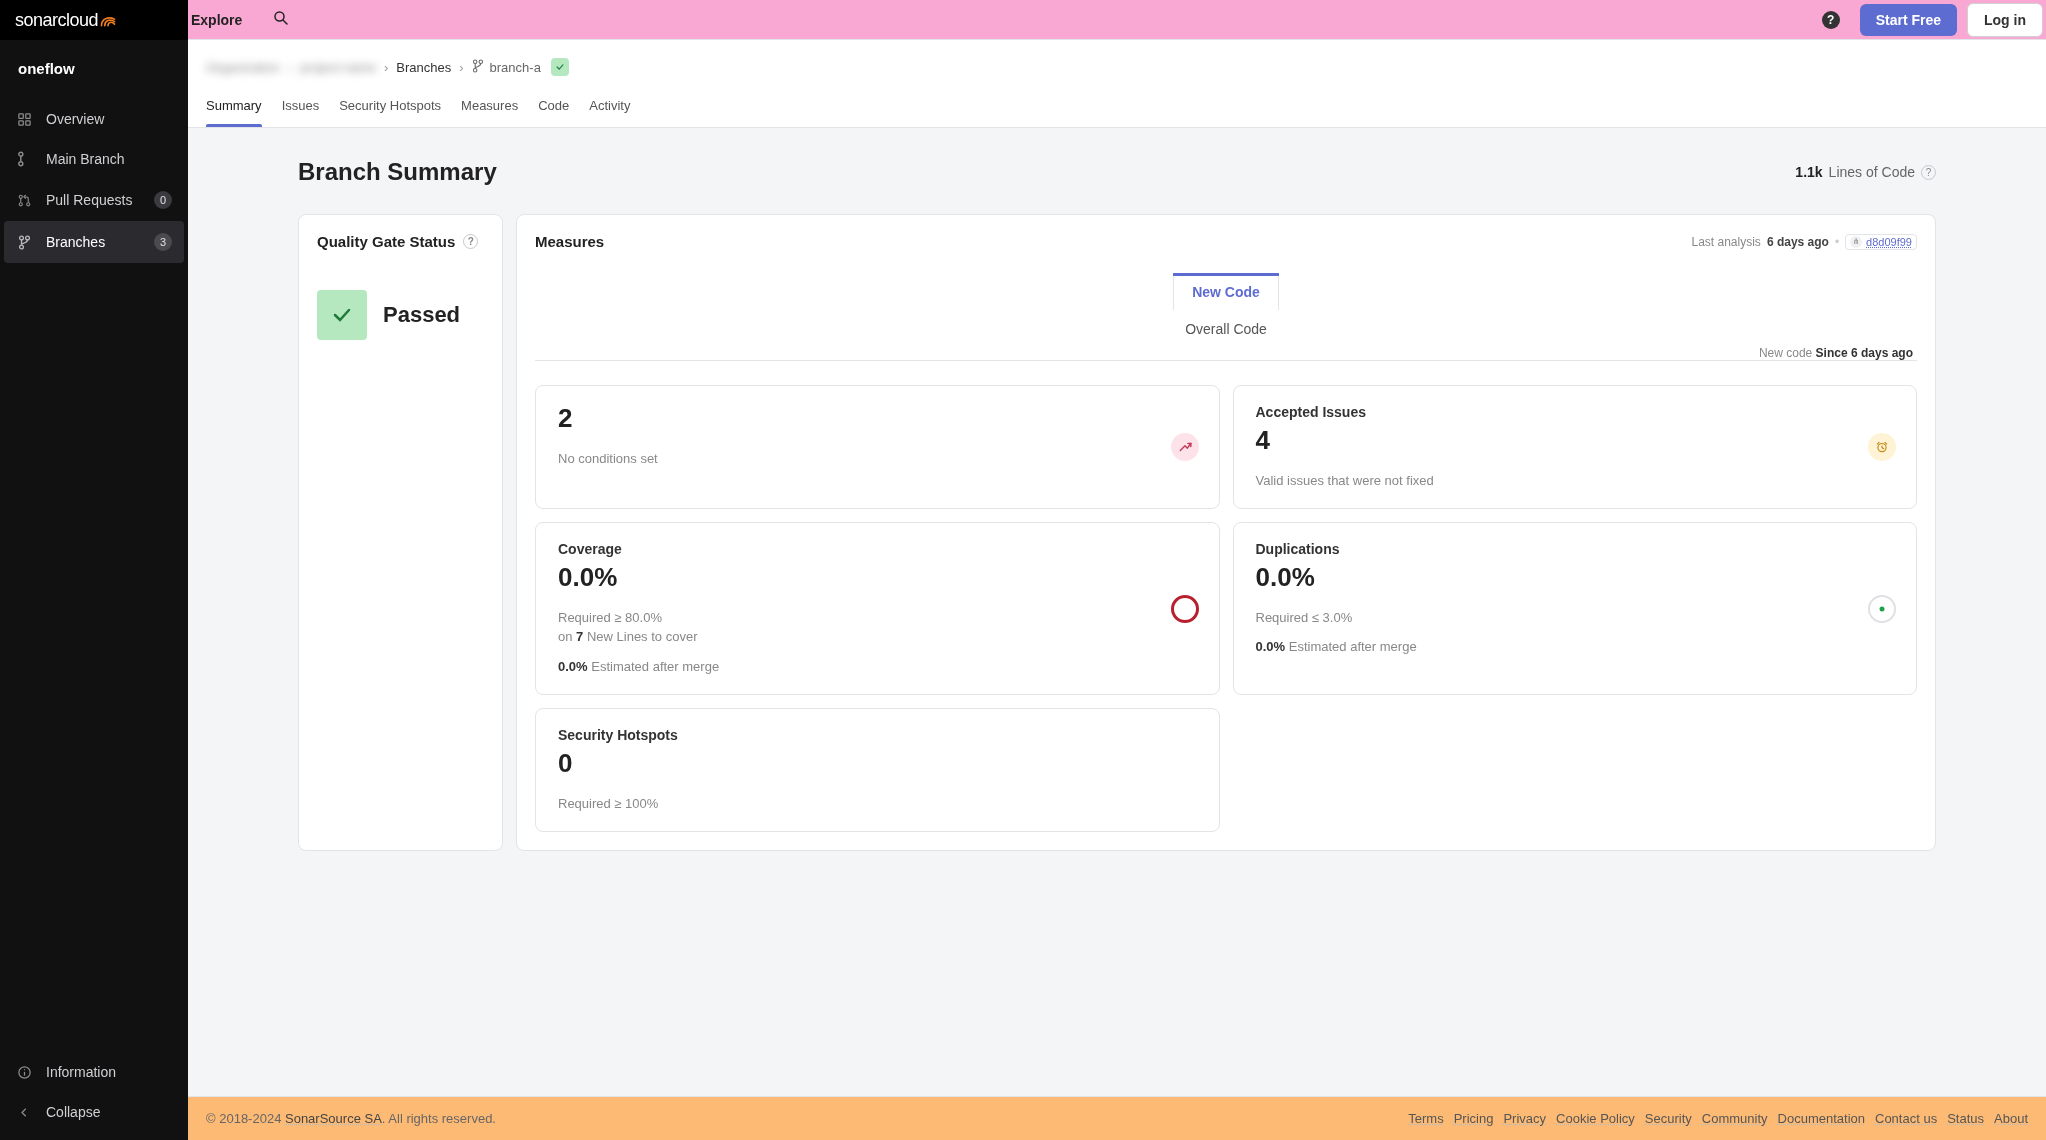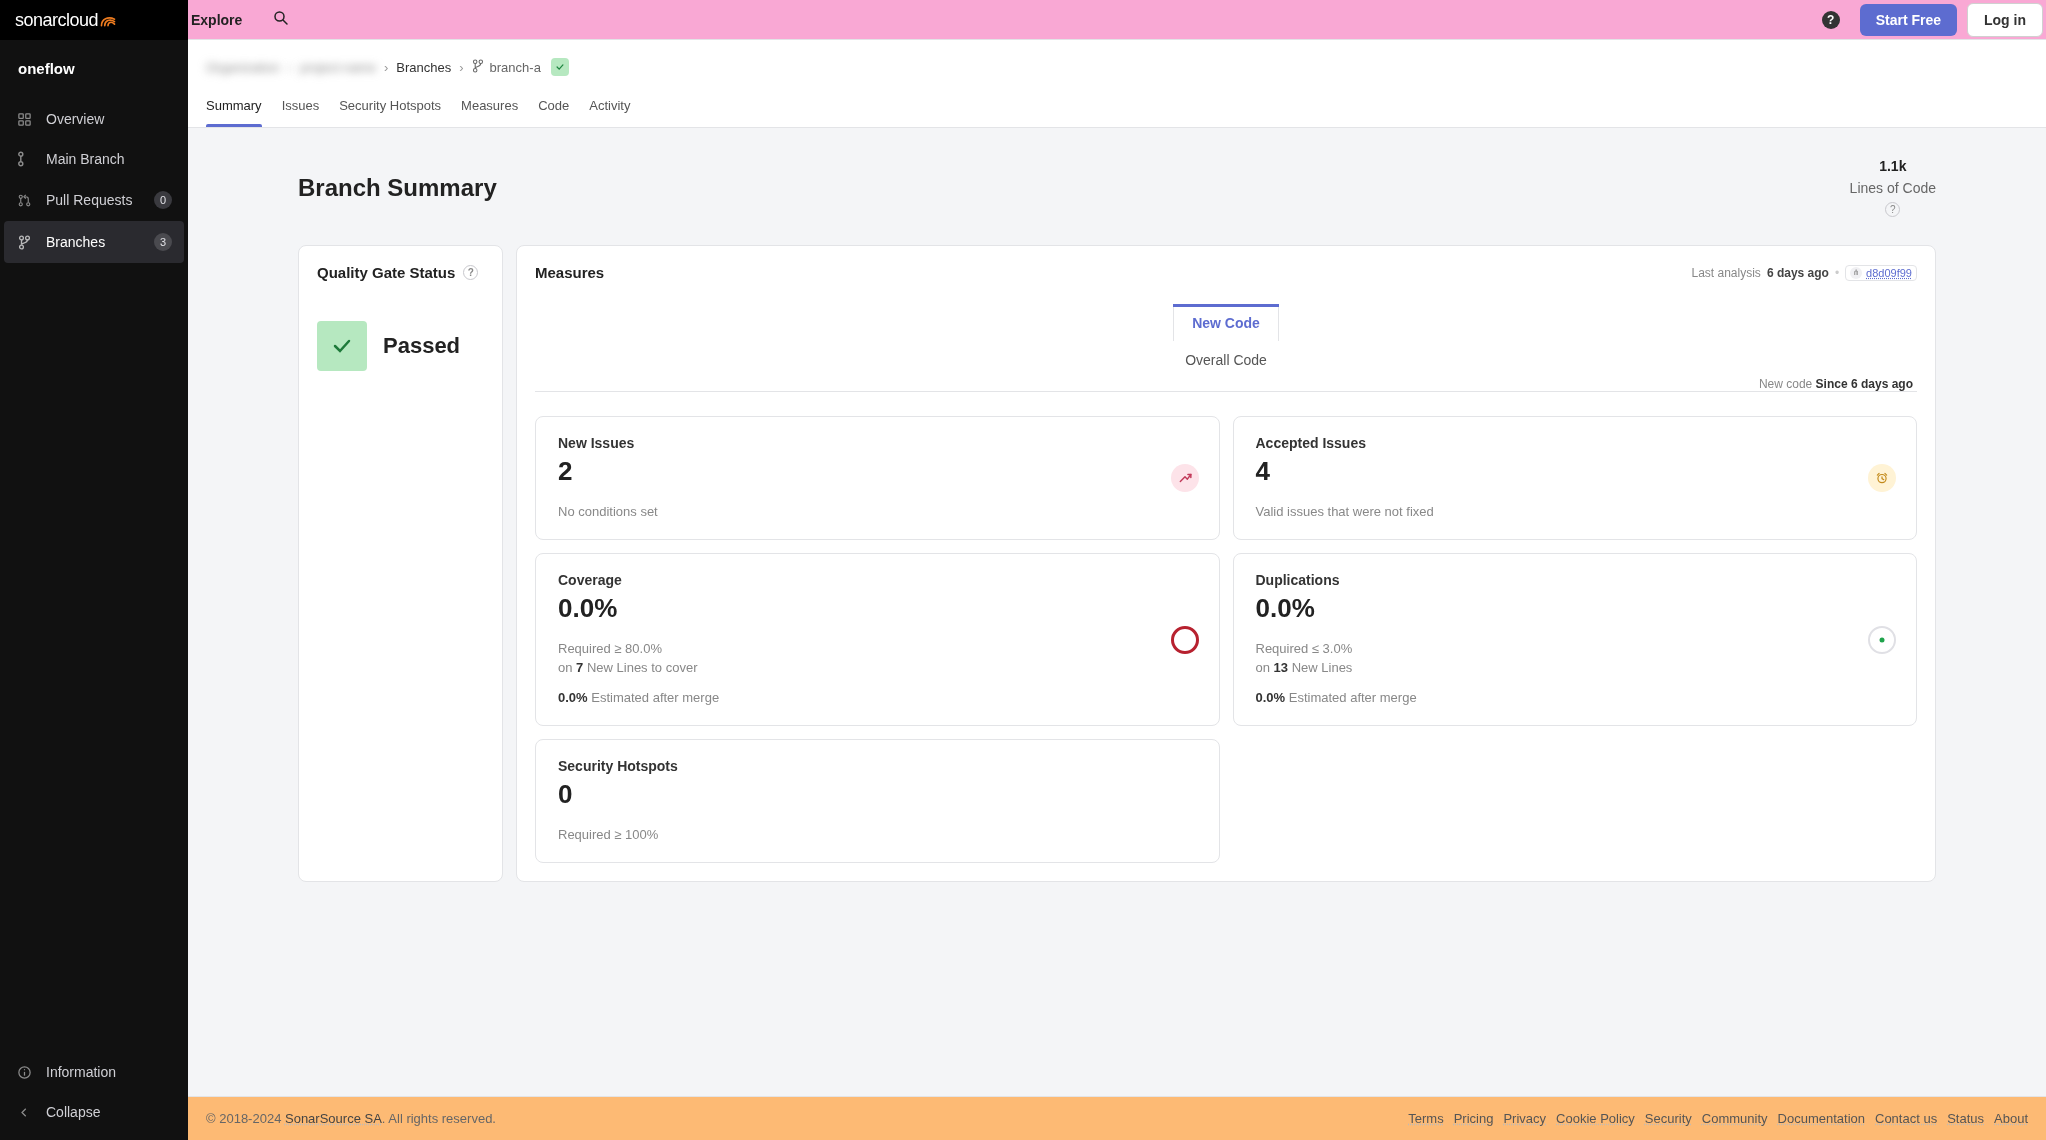--- a/index.html
+++ b/index.html
@@ -41,21 +41,21 @@
     .breadcrumb .qg-badge { width: 18px; height: 18px; border-radius: 4px; background: #b6e8c0; display:inline-flex;align-items:center;justify-content:center; margin-left:4px; }
     .tabs { display: flex; gap: 20px; padding: 0 18px; }
     .tab { padding: 10px 0 14px; font-size: 13px; color: #555; cursor: pointer; position: relative; }
     .tab.active { color: #222; font-weight: 500; }
     .tab.active::after { content:''; position:absolute; bottom:0; left:0; right:0; height:3px; background:#5d6cd0; border-radius: 2px 2px 0 0; }
 
     
     .content { padding: 30px 110px 30px 110px; flex:1; }
     .page-head { display: flex; align-items: center; margin-bottom: 28px; }
     .page-head h1 { font-size: 24px; font-weight: 700; color: #222; }
-    .loc-area { margin-left: auto; font-size: 14px; color: #666; display:flex;align-items:center;gap:6px;flex-direction:column; }
+    .loc-area { margin-left: auto; font-size: 14px; color: #666; display:flex;align-items:center;gap:6px; }
     .loc-area .loc-value { font-weight: 700; color: #222; }
     .help-dot { width: 15px; height: 15px; border: 1px solid #c8c8cd; border-radius: 50%; display:inline-flex;align-items:center;justify-content:center;font-size:10px;color:#888;}
 
     .panels { display: flex; gap: 13px; }
     .panel { background: #fff; border: 1px solid #e3e4e7; border-radius: 8px; }
     .panel-qg { width: 205px; padding: 18px; }
     .panel-measures { flex: 1; padding: 18px; position:relative; }
     .panel h2 { font-size: 15px; font-weight: 700; color: #222; display: flex; align-items:center; gap:8px; }
 
     .qg-status { display: flex; align-items: center; gap: 16px; margin-top: 40px; }
@@ -280,21 +280,20 @@
             <div class="subtab active">New Code</div>
             <div class="subtab">Overall Code</div>
             <div class="since">
               <span>New code</span>
               <b>Since 6 days ago</b>
             </div>
           </div>
 
           <div class="metric-grid">
             <div class="metric-card">
-              <div class="title">New Issues</div>
               <div class="big">2</div>
               <div class="sub">No conditions set</div>
               <div class="side-icon si-new">
                 <svg width="14" height="14" viewBox="0 0 24 24">
                     <path d="M4 18 L12 10 L16 14 L22 6" stroke="#c23a5a" stroke-width="2.5" fill="none" stroke-linecap="round" stroke-linejoin="round"></path>
                     <path d="M17 6 L22 6 L22 11" stroke="#c23a5a" stroke-width="2.5" fill="none" stroke-linecap="round"></path>
                   </svg>
               </div>
             </div>
             <div class="metric-card">
@@ -326,23 +325,20 @@
               </div>
               <div class="side-icon">
                   <div class="ring-cov"></div>
                 </div>
             </div>
             <div class="metric-card">
               <div class="title">Duplications</div>
               <div class="big">0.0%</div>
               <div class="sub">
                 <div>Required ≤ 3.0%</div>
-                <div>
-                  <span>on </span><b>13</b><span> New Lines</span>
-                </div>
                 <div style="margin-top:10px;">
                   <b>0.0%</b><span> Estimated after merge</span>
                 </div>
               </div>
               <div class="side-icon">
                   <div class="ring-dup"></div>
                 </div>
             </div>
           </div>
 

